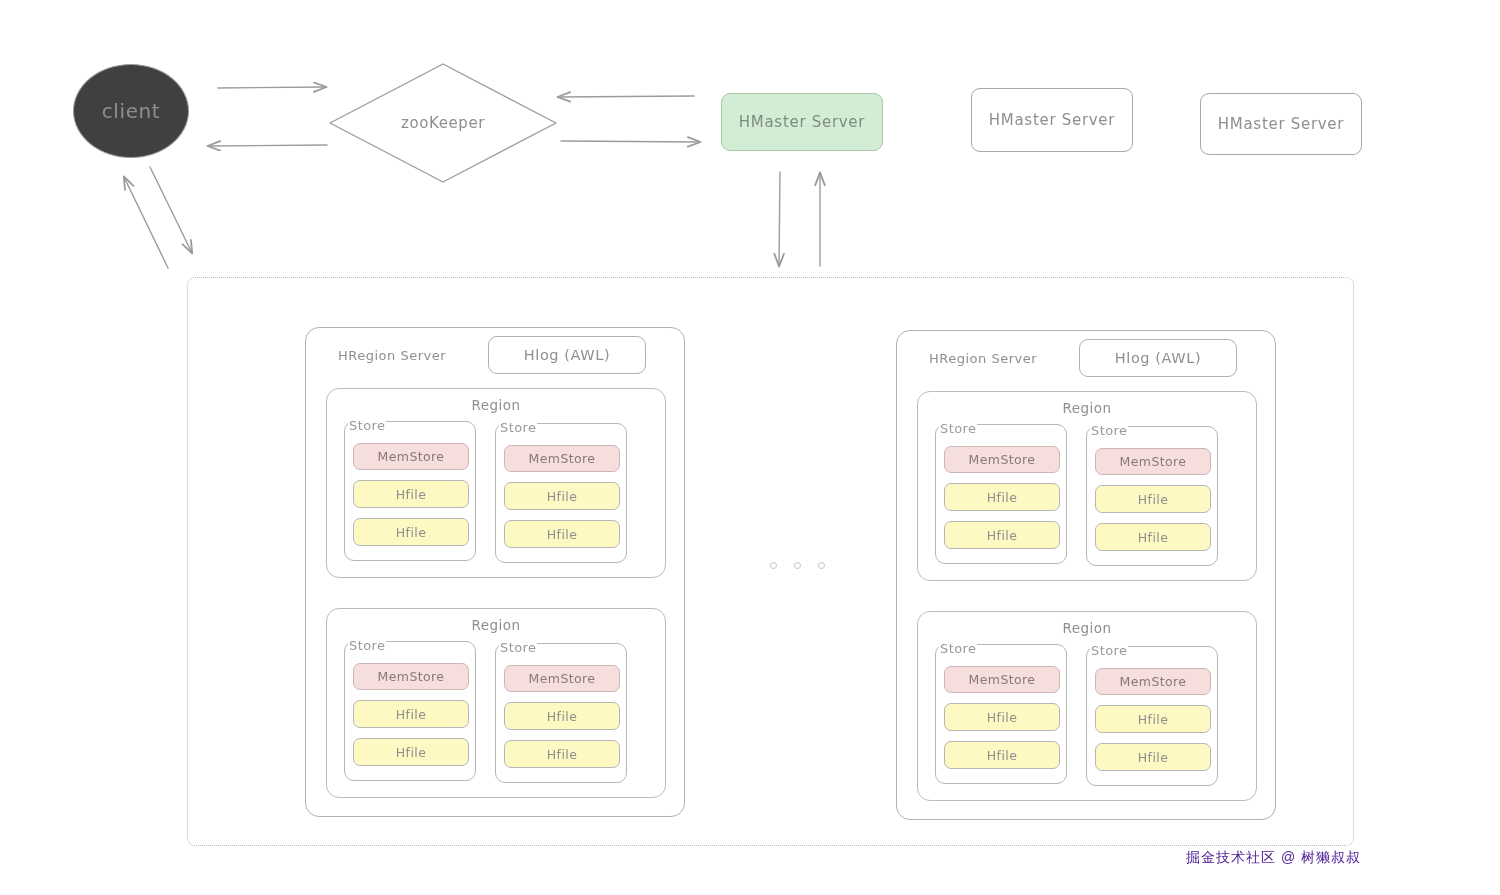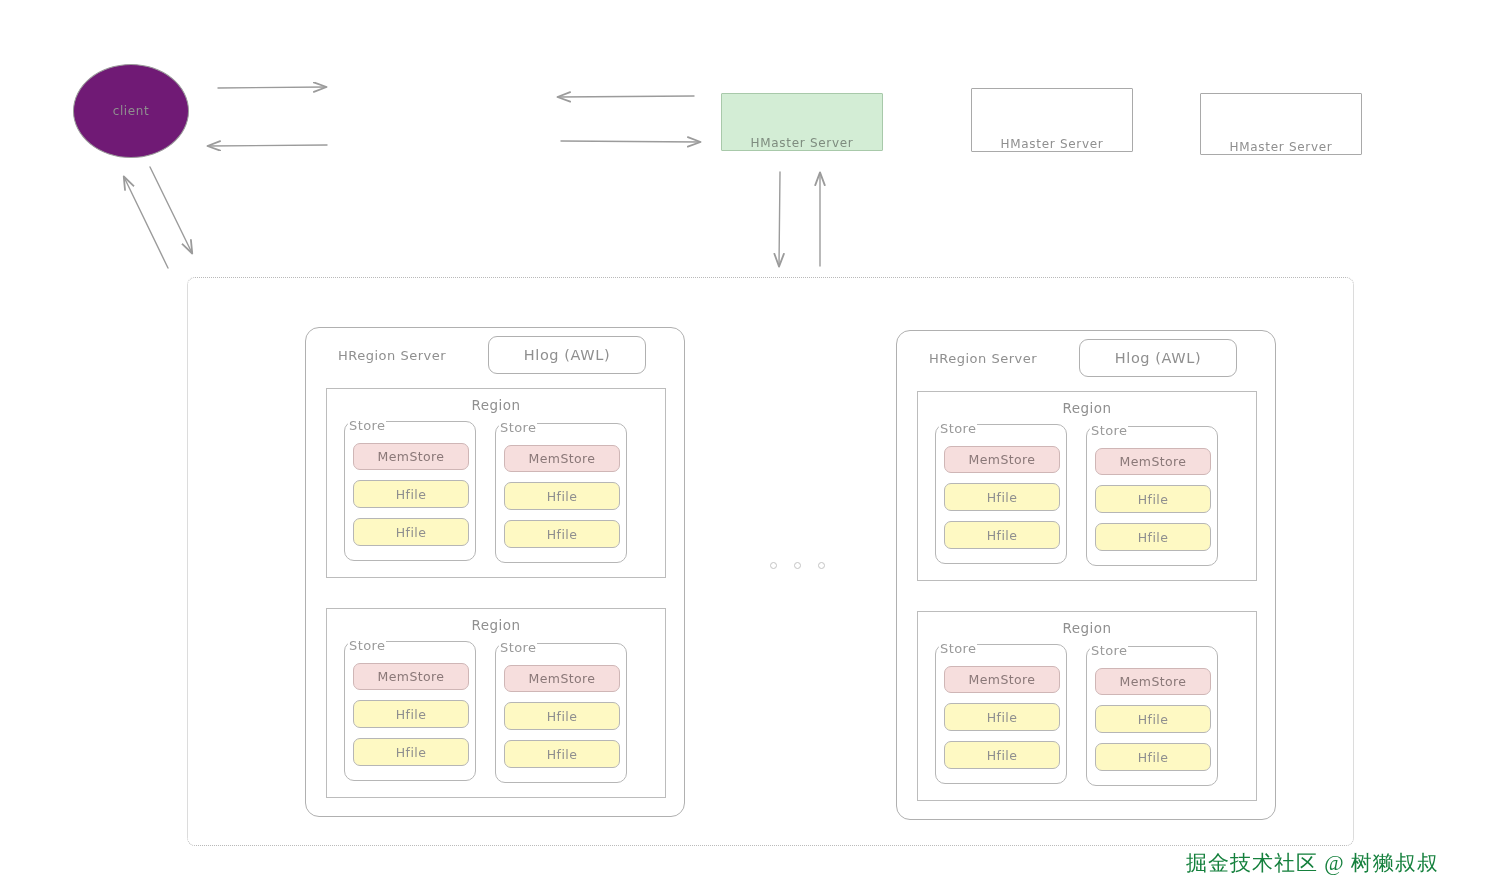--- a/index.html
+++ b/index.html
@@ -31,22 +31,22 @@
     align-items: center;
     justify-content: center;
     color: #8f8f8f;
     letter-spacing: .6px;
   }
 
   
   .client-ellipse {
     border: 1.4px solid #9b9b9b;
     border-radius: 50%;
-    background: #701a75;
-    font-size: 12px;
+    background: #404040;
+    font-size: 20px;
     align-items: center;
   }
 
   
   .diamond-wrap { position: absolute; }
   .diamond-shape {
     position: absolute;
     left: 0; top: 0;
     width: 100%; height: 100%;
   }
@@ -58,25 +58,24 @@
     align-items: center;
     justify-content: center;
     color: #8f8f8f;
     font-size: 15px;
     letter-spacing: .6px;
   }
 
   
   .hmaster {
     border: 1.4px solid #a9a9a9;
-    border-radius: 1px;
+    border-radius: 9px;
     background: #ffffff;
-    font-size: 12px;
+    font-size: 15px;
     letter-spacing: .7px;
-    align-items: flex-end;
   }
   .hmaster.active {
     background: #d3edd5;
     border-color: #a8c9aa;
     color: #7e8c7f;
   }
 
   
   .cluster {
     position: absolute;
@@ -113,21 +112,21 @@
     color: #8f8f8f;
     font-size: 14.5px;
     letter-spacing: .6px;
   }
 
   
   .region {
     position: absolute;
     box-sizing: border-box;
     border: 1.2px solid #bcbcbc;
-    border-radius: 0;
+    border-radius: 13px;
     background: #fff;
   }
   .region-title {
     position: absolute;
     left: 0;
     width: 100%;
     text-align: center;
     color: #8f8f8f;
     font-size: 13.5px;
     letter-spacing: .5px;
@@ -180,25 +179,25 @@
     display: block;
     width: 5px; height: 5px;
     border-radius: 50%;
     border: 1.2px solid #c4c4c4;
     background: #fff;
   }
 
   
   .watermark {
     position: absolute;
-    color: #15803d;
-    font-size: 21px;
+    color: #4c1d95;
+    font-size: 14px;
     letter-spacing: 1px;
     white-space: nowrap;
-    font-family: Liberation Serif, serif;
+    font-family: Liberation Sans, sans-serif;
   }
 </style>
 </head>
 <body>
 
 <div id="stage">
 
   <svg id="edges" viewBox="0 0 1500 895">
     <defs>
       <marker id="ah" markerWidth="11" markerHeight="11" refX="9.2" refY="4" orient="auto">
@@ -220,20 +219,26 @@
 
     <path d="M168,268 L124,177" fill="none" stroke="#9b9b9b" stroke-width="1.4" stroke-linecap="round" marker-end="url(#ah)"></path>
 
     <path d="M150,167 L192,253" fill="none" stroke="#9b9b9b" stroke-width="1.4" stroke-linecap="round" marker-end="url(#ah)"></path>
   </svg>
 
   <div class="node client-ellipse" style="left:73px; top:64px; width:116px; height:94px;">
     <span>client</span>
   </div>
 
+  <div class="diamond-wrap" style="left:327px; top:62px; width:232px; height:122px;">
+    <svg class="diamond-shape" viewBox="0 0 232 122">
+      <path d="M116,2 L229,61 L116,120 L3,61 Z" fill="#ffffff" stroke="#9b9b9b" stroke-width="1.4" stroke-linejoin="round"></path>
+    </svg>
+    <div class="diamond-label">zooKeeper</div>
+  </div>
 
   <div class="node hmaster active" style="left:721px; top:93px; width:162px; height:58px;">
     <span>HMaster Server</span>
   </div>
 
   <div class="node hmaster" style="left:971px; top:88px; width:162px; height:64px;">
     <span>HMaster Server</span>
   </div>
 
   <div class="node hmaster" style="left:1200px; top:93px; width:162px; height:62px;">

